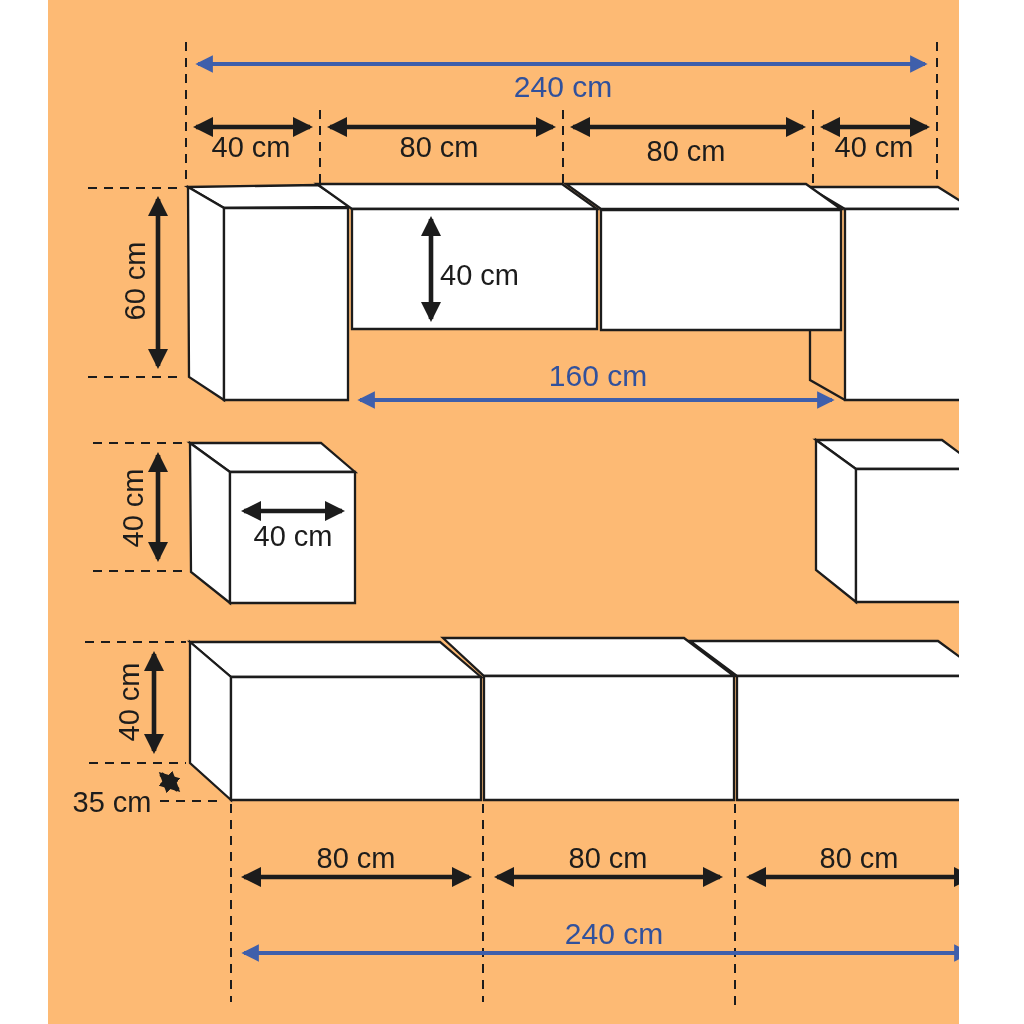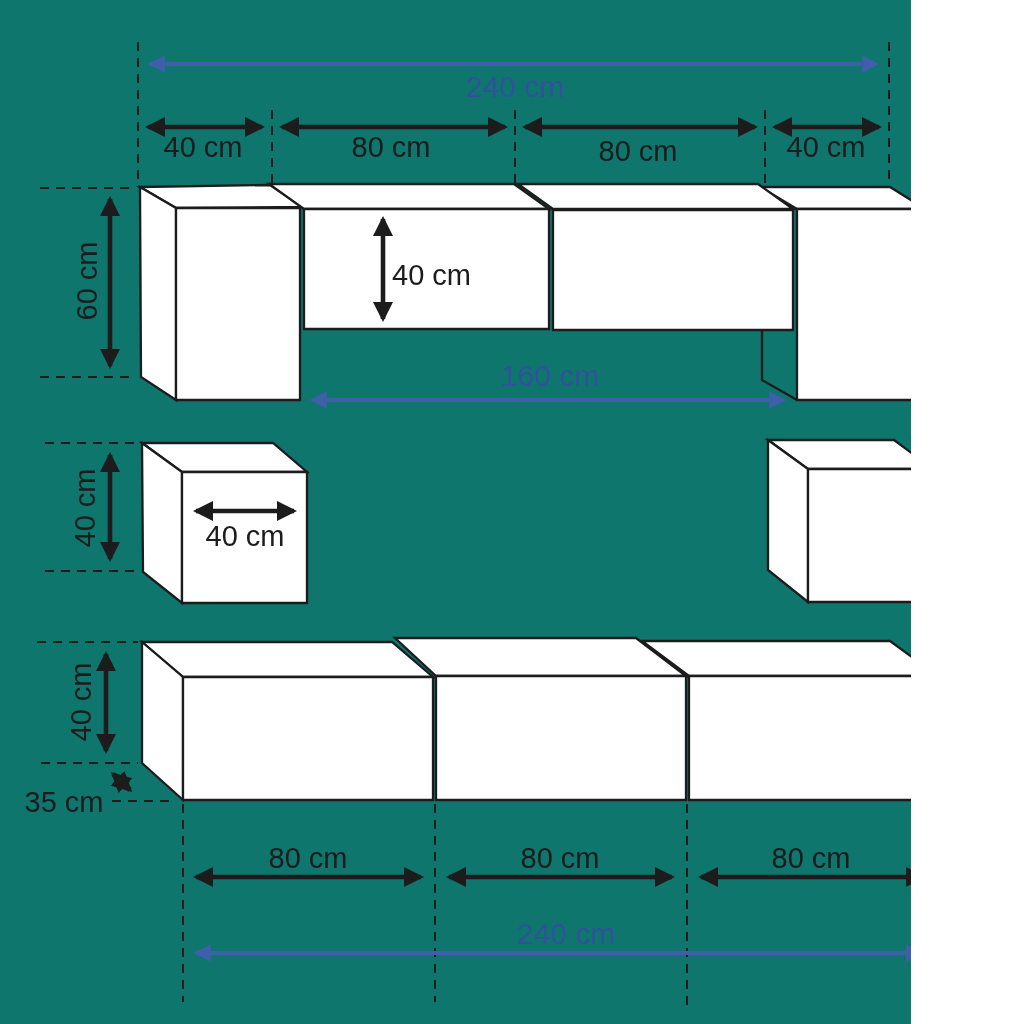--- a/index.html
+++ b/index.html
@@ -1,16 +1,16 @@
 <!DOCTYPE html>
 <html><head>
 <meta charset="utf-8">
 <style>
   html,body{margin:0;padding:0;background:#ffffff;}
-  .stage{width:911px;height:1024px;position:relative;background:#0f766e;overflow:hidden;}
+  .stage{width:911px;height:1024px;position:relative;background:#fdba74;overflow:hidden;margin-left:48px;}
   svg{display:block;}
   text{font-family:"Liberation Sans","DejaVu Sans",sans-serif;fill:#1c1c1c;font-size:29px;}
   text.blue{fill:#31519c;font-size:30px;}
   .face{fill:#ffffff;stroke:#1c1c1c;stroke-width:2.3;stroke-linejoin:miter;}
   .edge{fill:none;stroke:#1c1c1c;stroke-width:2.3;stroke-linejoin:miter;}
   .dash{fill:none;stroke:#1c1c1c;stroke-width:2;stroke-dasharray:9 7;}
   .adim{fill:none;stroke:#1c1c1c;stroke-width:4.6;}
   .ablue{fill:none;stroke:#3f5fab;stroke-width:3.8;}
 </style>
 </head>

